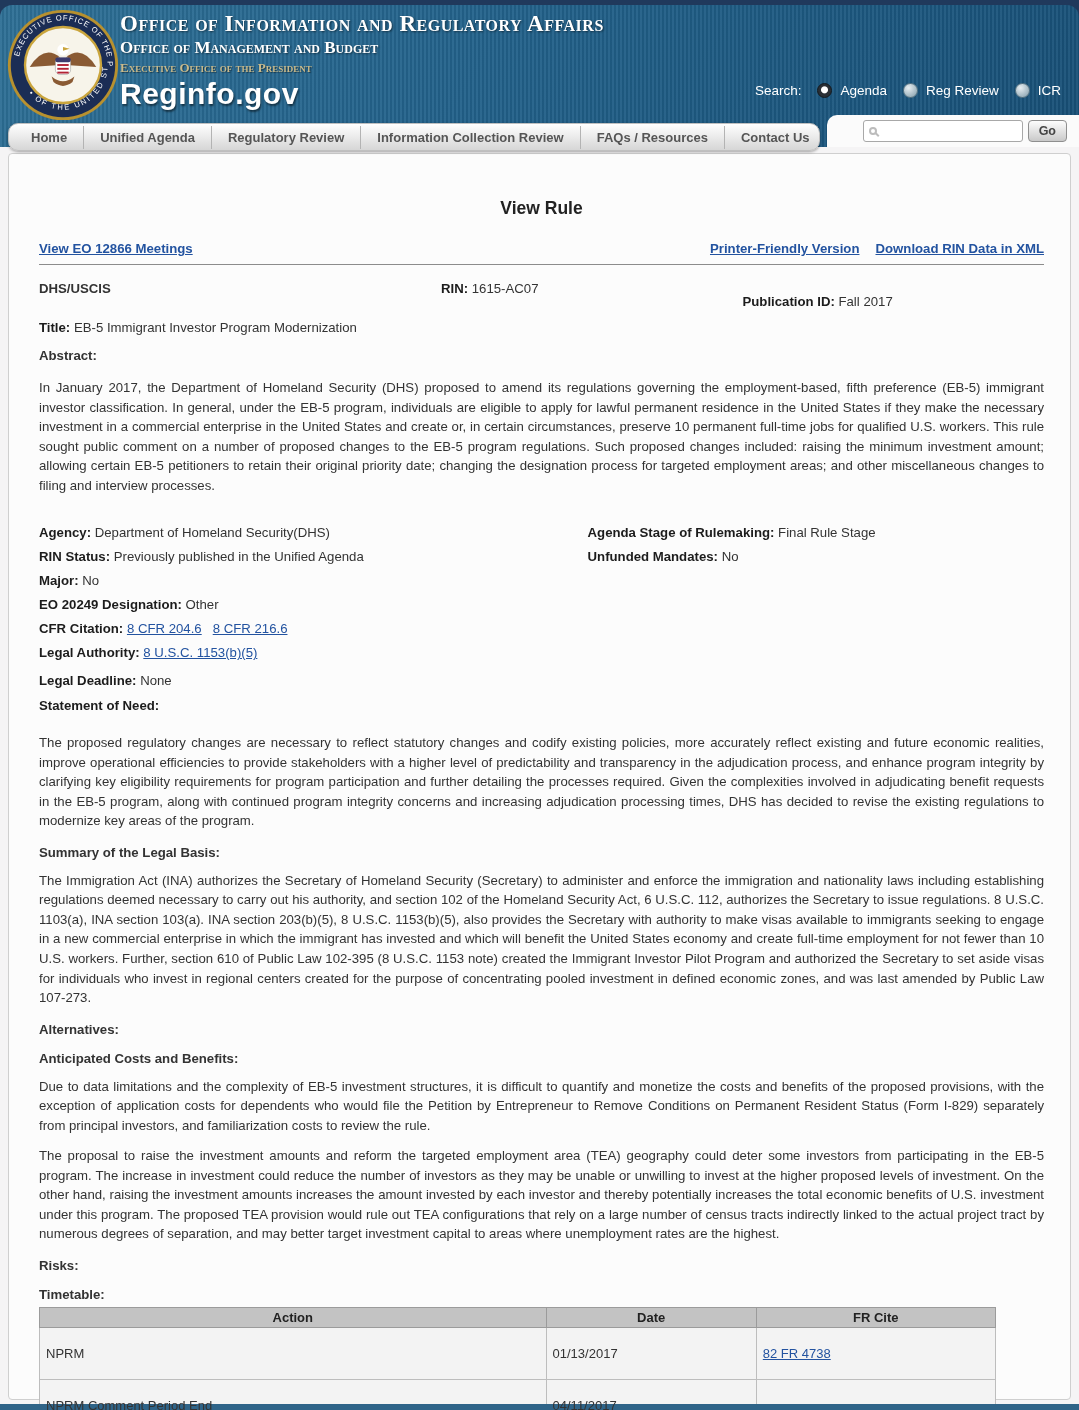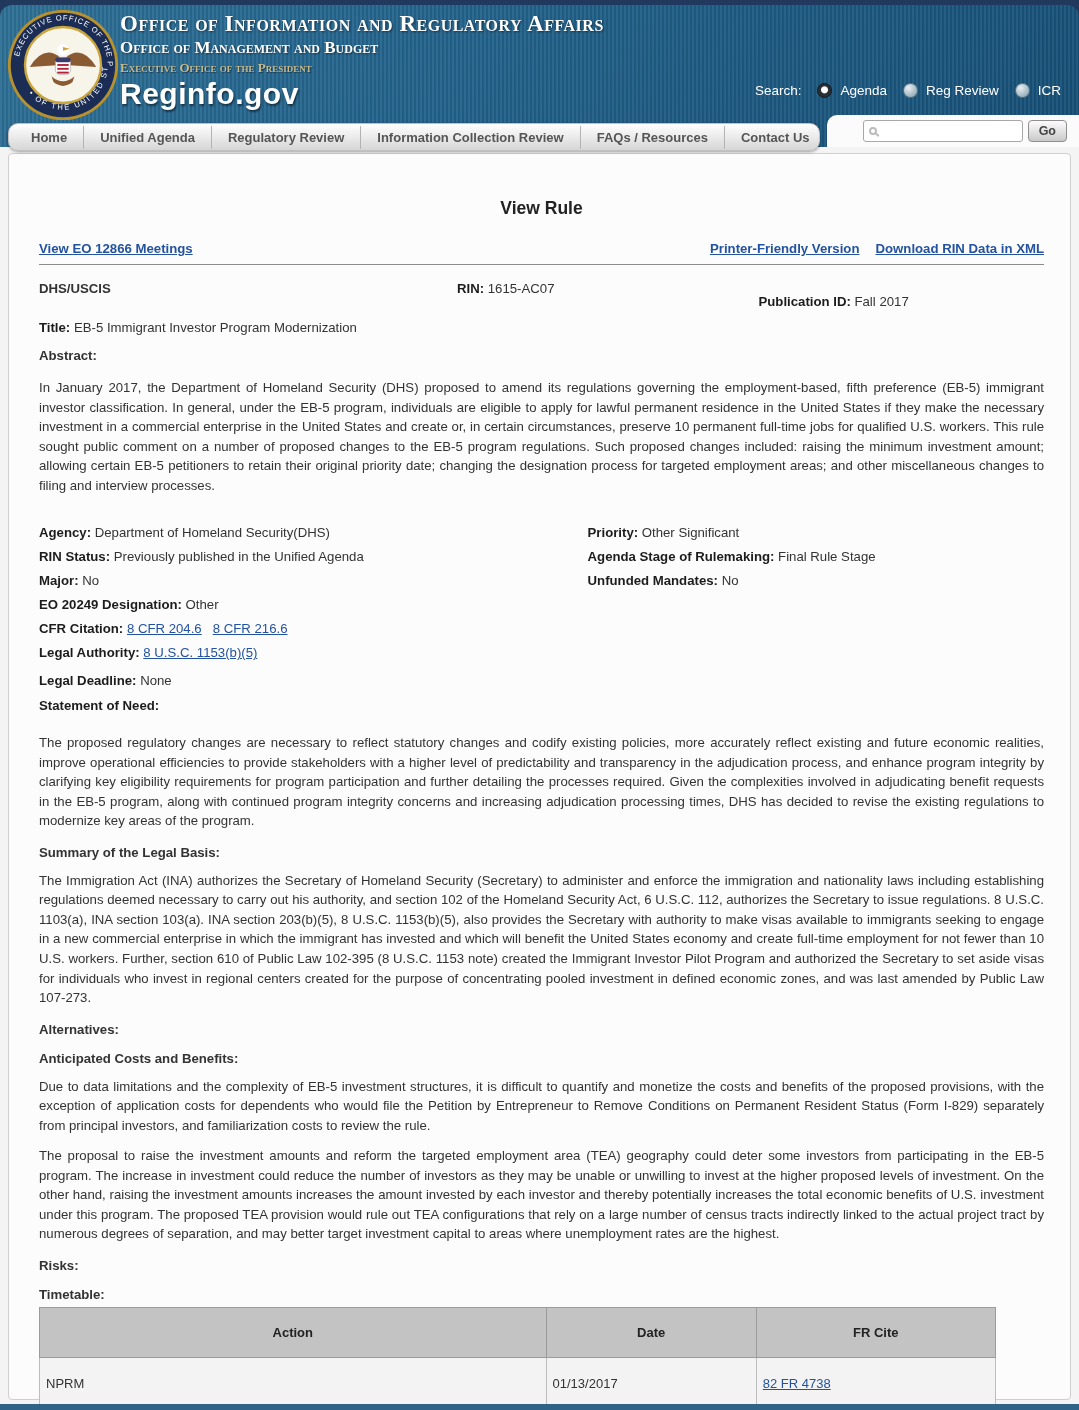--- a/index.html
+++ b/index.html
@@ -102,37 +102,37 @@
     font-size:13.2px;
   }
   .page-title { text-align:center; font-size:17.5px; font-weight:bold; color:#222; margin:0 0 22px 0; }
   .toolbar-row { display:flex; justify-content:space-between; align-items:center; margin-bottom:6px; }
   .toolbar-right { display:flex; gap:16px; }
   a, .link { color:#2353a0; text-decoration:underline; cursor:pointer; }
   .toolbar-row a { font-weight:bold; }
   .rule-sep { border:none; border-top:1px solid #8c8c8c; margin:8px 0 16px 0; }
   .meta-row { display:flex; margin-bottom:11px; }
   .meta-left { flex:0 0 40%; font-weight:bold; }
-  .meta-mid { flex:0 0 30%;margin-left:16px; }
+  .meta-mid { flex:0 0 30%; }
   .meta-right { flex:0 0 30%;margin-top:13px; }
   b.lbl { color:#1c1c1c; }
   .title-line { margin-bottom:13px; }
   .abstract-label { font-weight:bold; margin-bottom:15px; }
   .para { line-height:1.48; text-align:justify; margin:0; }
   .fields-grid { display:flex; margin-top:30px;gap:36px; }
   .fields-col-left { flex:0 0 51%; }
   .fields-col-right { flex:1; }
   .field-row { margin-bottom:7.5px; line-height:1.25; }
   .section-label { font-weight:bold; margin-top:14px; }
   .para-block { margin-top:11px; }
   
   table.timetable { border-collapse:collapse; width:95.2%; margin-top:5px; font-size:13px; }
   table.timetable th {
     background:#c3c3c3; border:1px solid #9b9b9b; font-weight:bold; color:#222;
-    text-align:center; padding:17px 4px;
+    text-align:center; padding:2px 4px;
   }
   table.timetable td {
     background:#f3f3f3; border:1px solid #bdbdbd; padding:18px 6px; height:18px;
   }
   table.timetable { border:1px solid #8f8f8f; }
   
   .footer-bar { margin-top:4px; height:7px; background:#2f6488; width:100%; }
 </style>
 </head>
 <body>
@@ -270,24 +270,20 @@
       <div class="field-row" style="margin-top:11px">
         <b class="lbl">Legal Deadline:</b>
         <span>None</span>
       </div>
       <div class="field-row" style="margin-top:9px">
         <b class="lbl">Statement of Need:</b>
       </div>
     </div>
     <div class="fields-col-right">
       <div class="field-row">
-        <b class="lbl">Priority:</b>
-        <span>Other Significant</span>
-      </div>
-      <div class="field-row">
         <b class="lbl">Agenda Stage of Rulemaking:</b>
         <span>Final Rule Stage</span>
       </div>
       <div class="field-row">
         <b class="lbl">Unfunded Mandates:</b>
         <span>No</span>
       </div>
     </div>
   </div>
 

